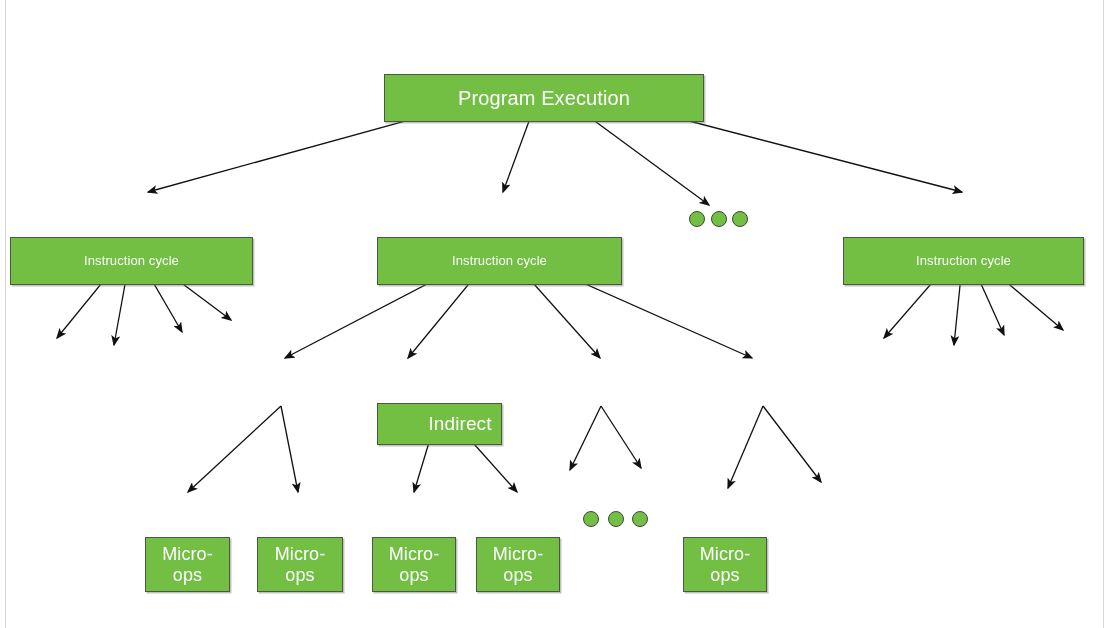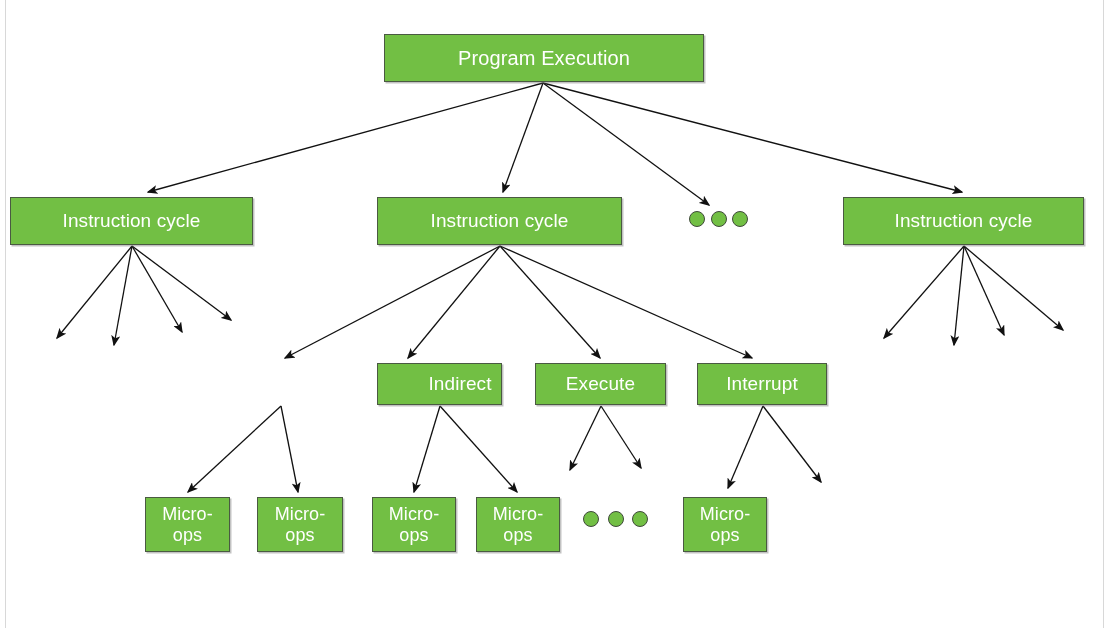--- a/index.html
+++ b/index.html
@@ -28,23 +28,24 @@
     background: #72bf44;
     border: 1.5px solid #4a5a42;
     color: #ffffff;
     display: flex;
     align-items: center;
     justify-content: center;
     text-align: center;
     line-height: 1.12;
     letter-spacing: 0.1px;
     box-shadow: 1.5px 1.5px 0 rgba(120,120,120,0.45);
+    margin-top: 40px;
   }
   .node.lvl1 { font-size: 20px; }
-  .node.lvl2 { font-size: 19px; }
+  .node.lvl2 { font-size: 13px; }
   .node.lvl3 { font-size: 19px; }
   .node.lvl4 { font-size: 18px; }
   .node span { display: block; }
   svg.edges {
     position: absolute;
     left: 0;
     top: 0;
     width: 1110px;
     height: 628px;
     pointer-events: none;
@@ -113,27 +114,21 @@
 
   <div class="node lvl2" style="left:843px;top:197px;width:241px;height:48px;">
     <span>Instruction cycle</span>
   </div>
 
 
   <div class="node lvl3" style="left:377px;top:363px;width:125px;height:42px;padding-left:41px;">
     <span>Indirect</span>
   </div>
 
-  <div class="node lvl3" style="left:535px;top:363px;width:131px;height:42px;">
-    <span>Execute</span>
-  </div>
 
-  <div class="node lvl3" style="left:697px;top:363px;width:130px;height:42px;">
-    <span>Interrupt</span>
-  </div>
 
   <div class="node lvl4" style="left:145px;top:497px;width:85px;height:55px;flex-direction:column;">
     <span>Micro-</span>
     <span>ops</span>
   </div>
 
   <div class="node lvl4" style="left:257px;top:497px;width:86px;height:55px;flex-direction:column;">
     <span>Micro-</span>
     <span>ops</span>
   </div>

